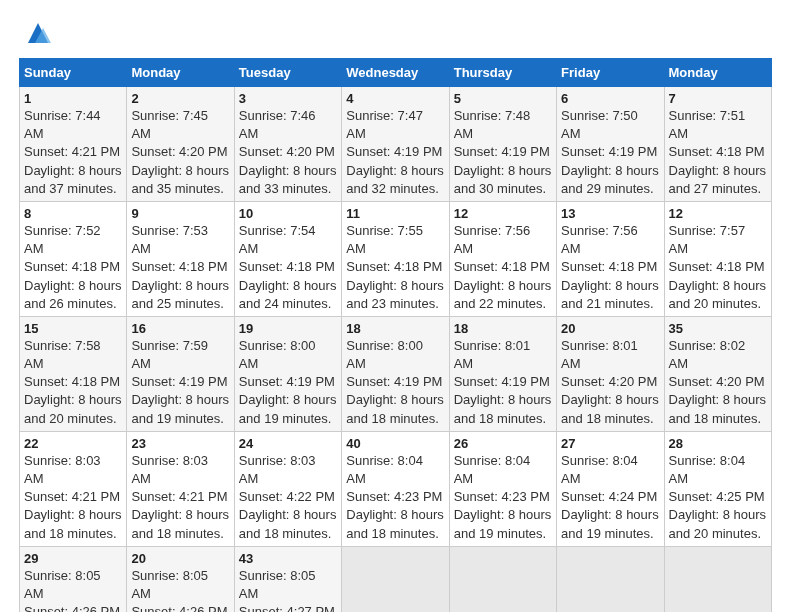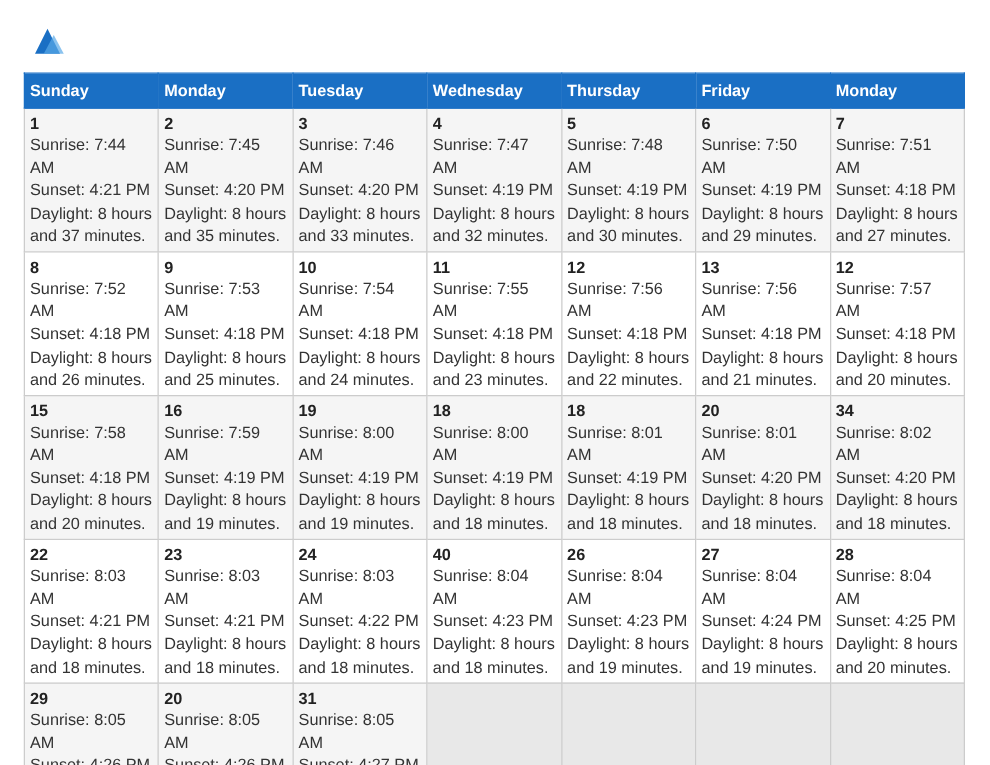--- a/index.html
+++ b/index.html
@@ -211,21 +211,21 @@
           </td>
           <td>
             <span class="day-num">18</span>
             <div class="cell-text">Sunrise: 8:01 AM<br>Sunset: 4:19 PM<br>Daylight: 8 hours<br>and 18 minutes.</div>
           </td>
           <td>
             <span class="day-num">20</span>
             <div class="cell-text">Sunrise: 8:01 AM<br>Sunset: 4:20 PM<br>Daylight: 8 hours<br>and 18 minutes.</div>
           </td>
           <td>
-            <span class="day-num">34</span>
+            <span class="day-num">35</span>
             <div class="cell-text">Sunrise: 8:02 AM<br>Sunset: 4:20 PM<br>Daylight: 8 hours<br>and 18 minutes.</div>
           </td>
         </tr>
         <tr>
           <td>
             <span class="day-num">22</span>
             <div class="cell-text">Sunrise: 8:03 AM<br>Sunset: 4:21 PM<br>Daylight: 8 hours<br>and 18 minutes.</div>
           </td>
           <td>
             <span class="day-num">23</span>
@@ -255,21 +255,21 @@
         <tr>
           <td>
             <span class="day-num">29</span>
             <div class="cell-text">Sunrise: 8:05 AM<br>Sunset: 4:26 PM<br>Daylight: 8 hours<br>and 21 minutes.</div>
           </td>
           <td>
             <span class="day-num">20</span>
             <div class="cell-text">Sunrise: 8:05 AM<br>Sunset: 4:26 PM<br>Daylight: 8 hours<br>and 21 minutes.</div>
           </td>
           <td>
-            <span class="day-num">31</span>
+            <span class="day-num">43</span>
             <div class="cell-text">Sunrise: 8:05 AM<br>Sunset: 4:27 PM<br>Daylight: 8 hours<br>and 22 minutes.</div>
           </td>
           <td class="empty"></td>
           <td class="empty"></td>
           <td class="empty"></td>
           <td class="empty"></td>
         </tr>
       </tbody>
   </table>
 </div>

